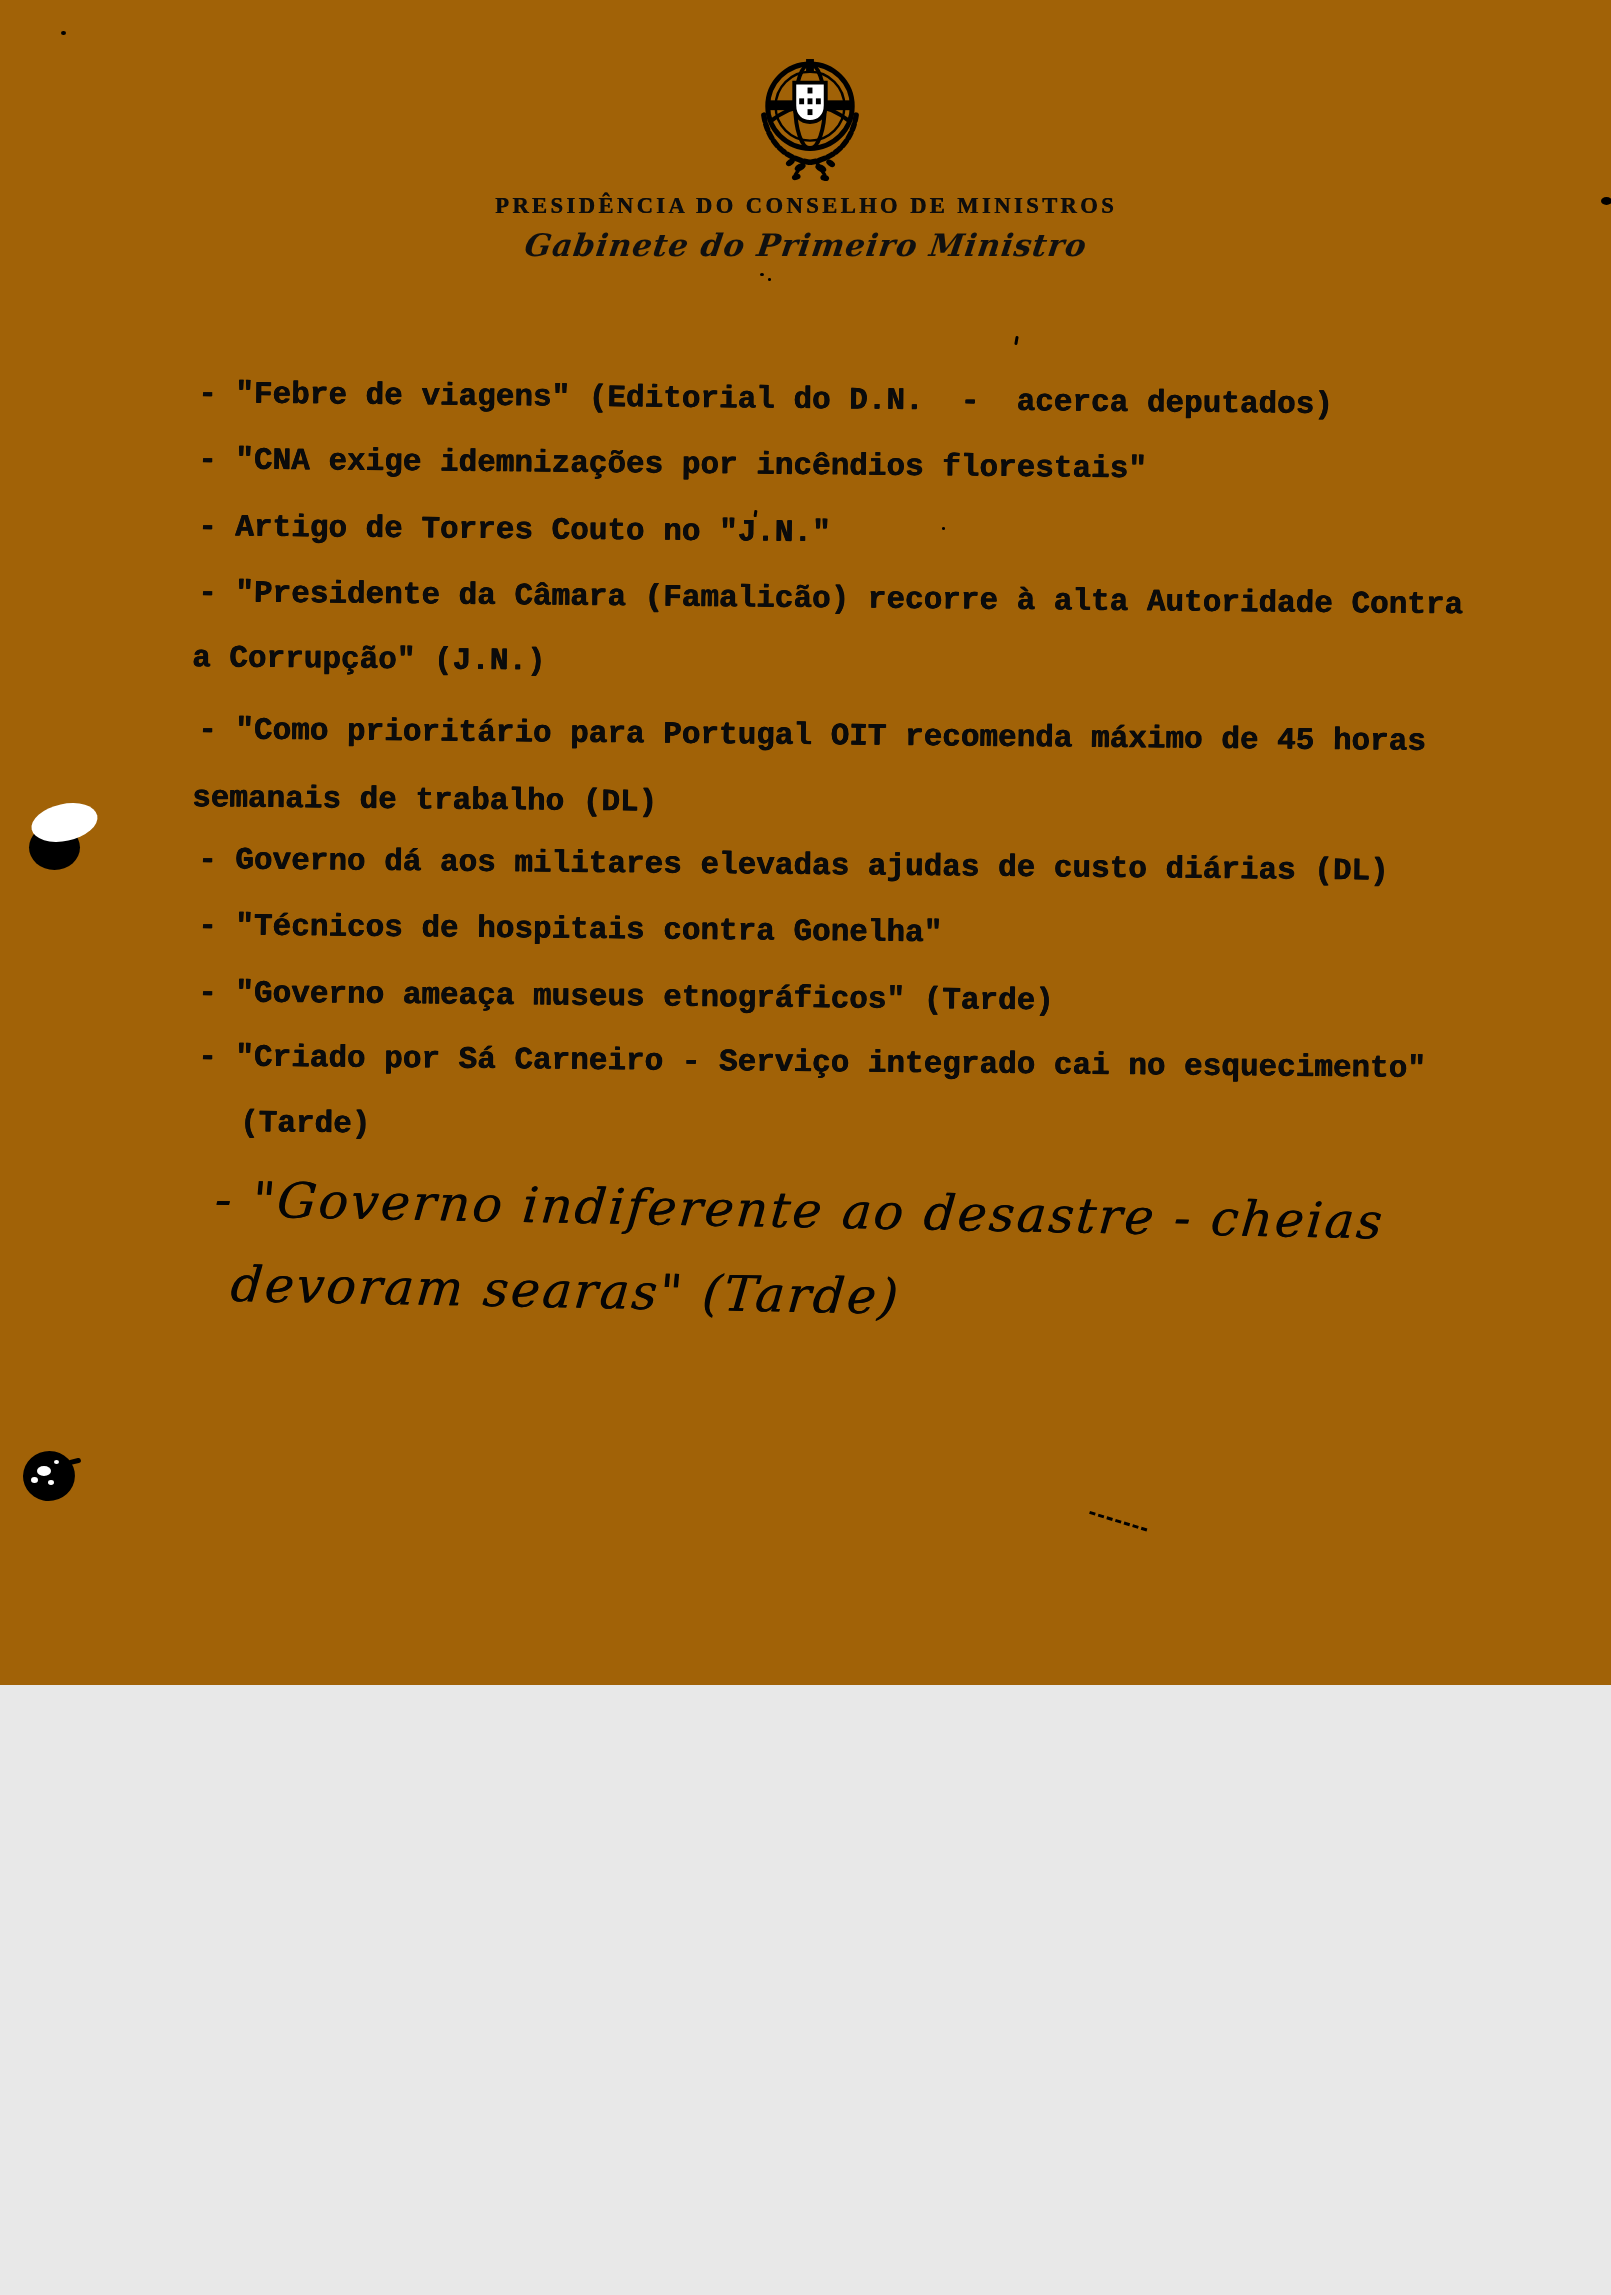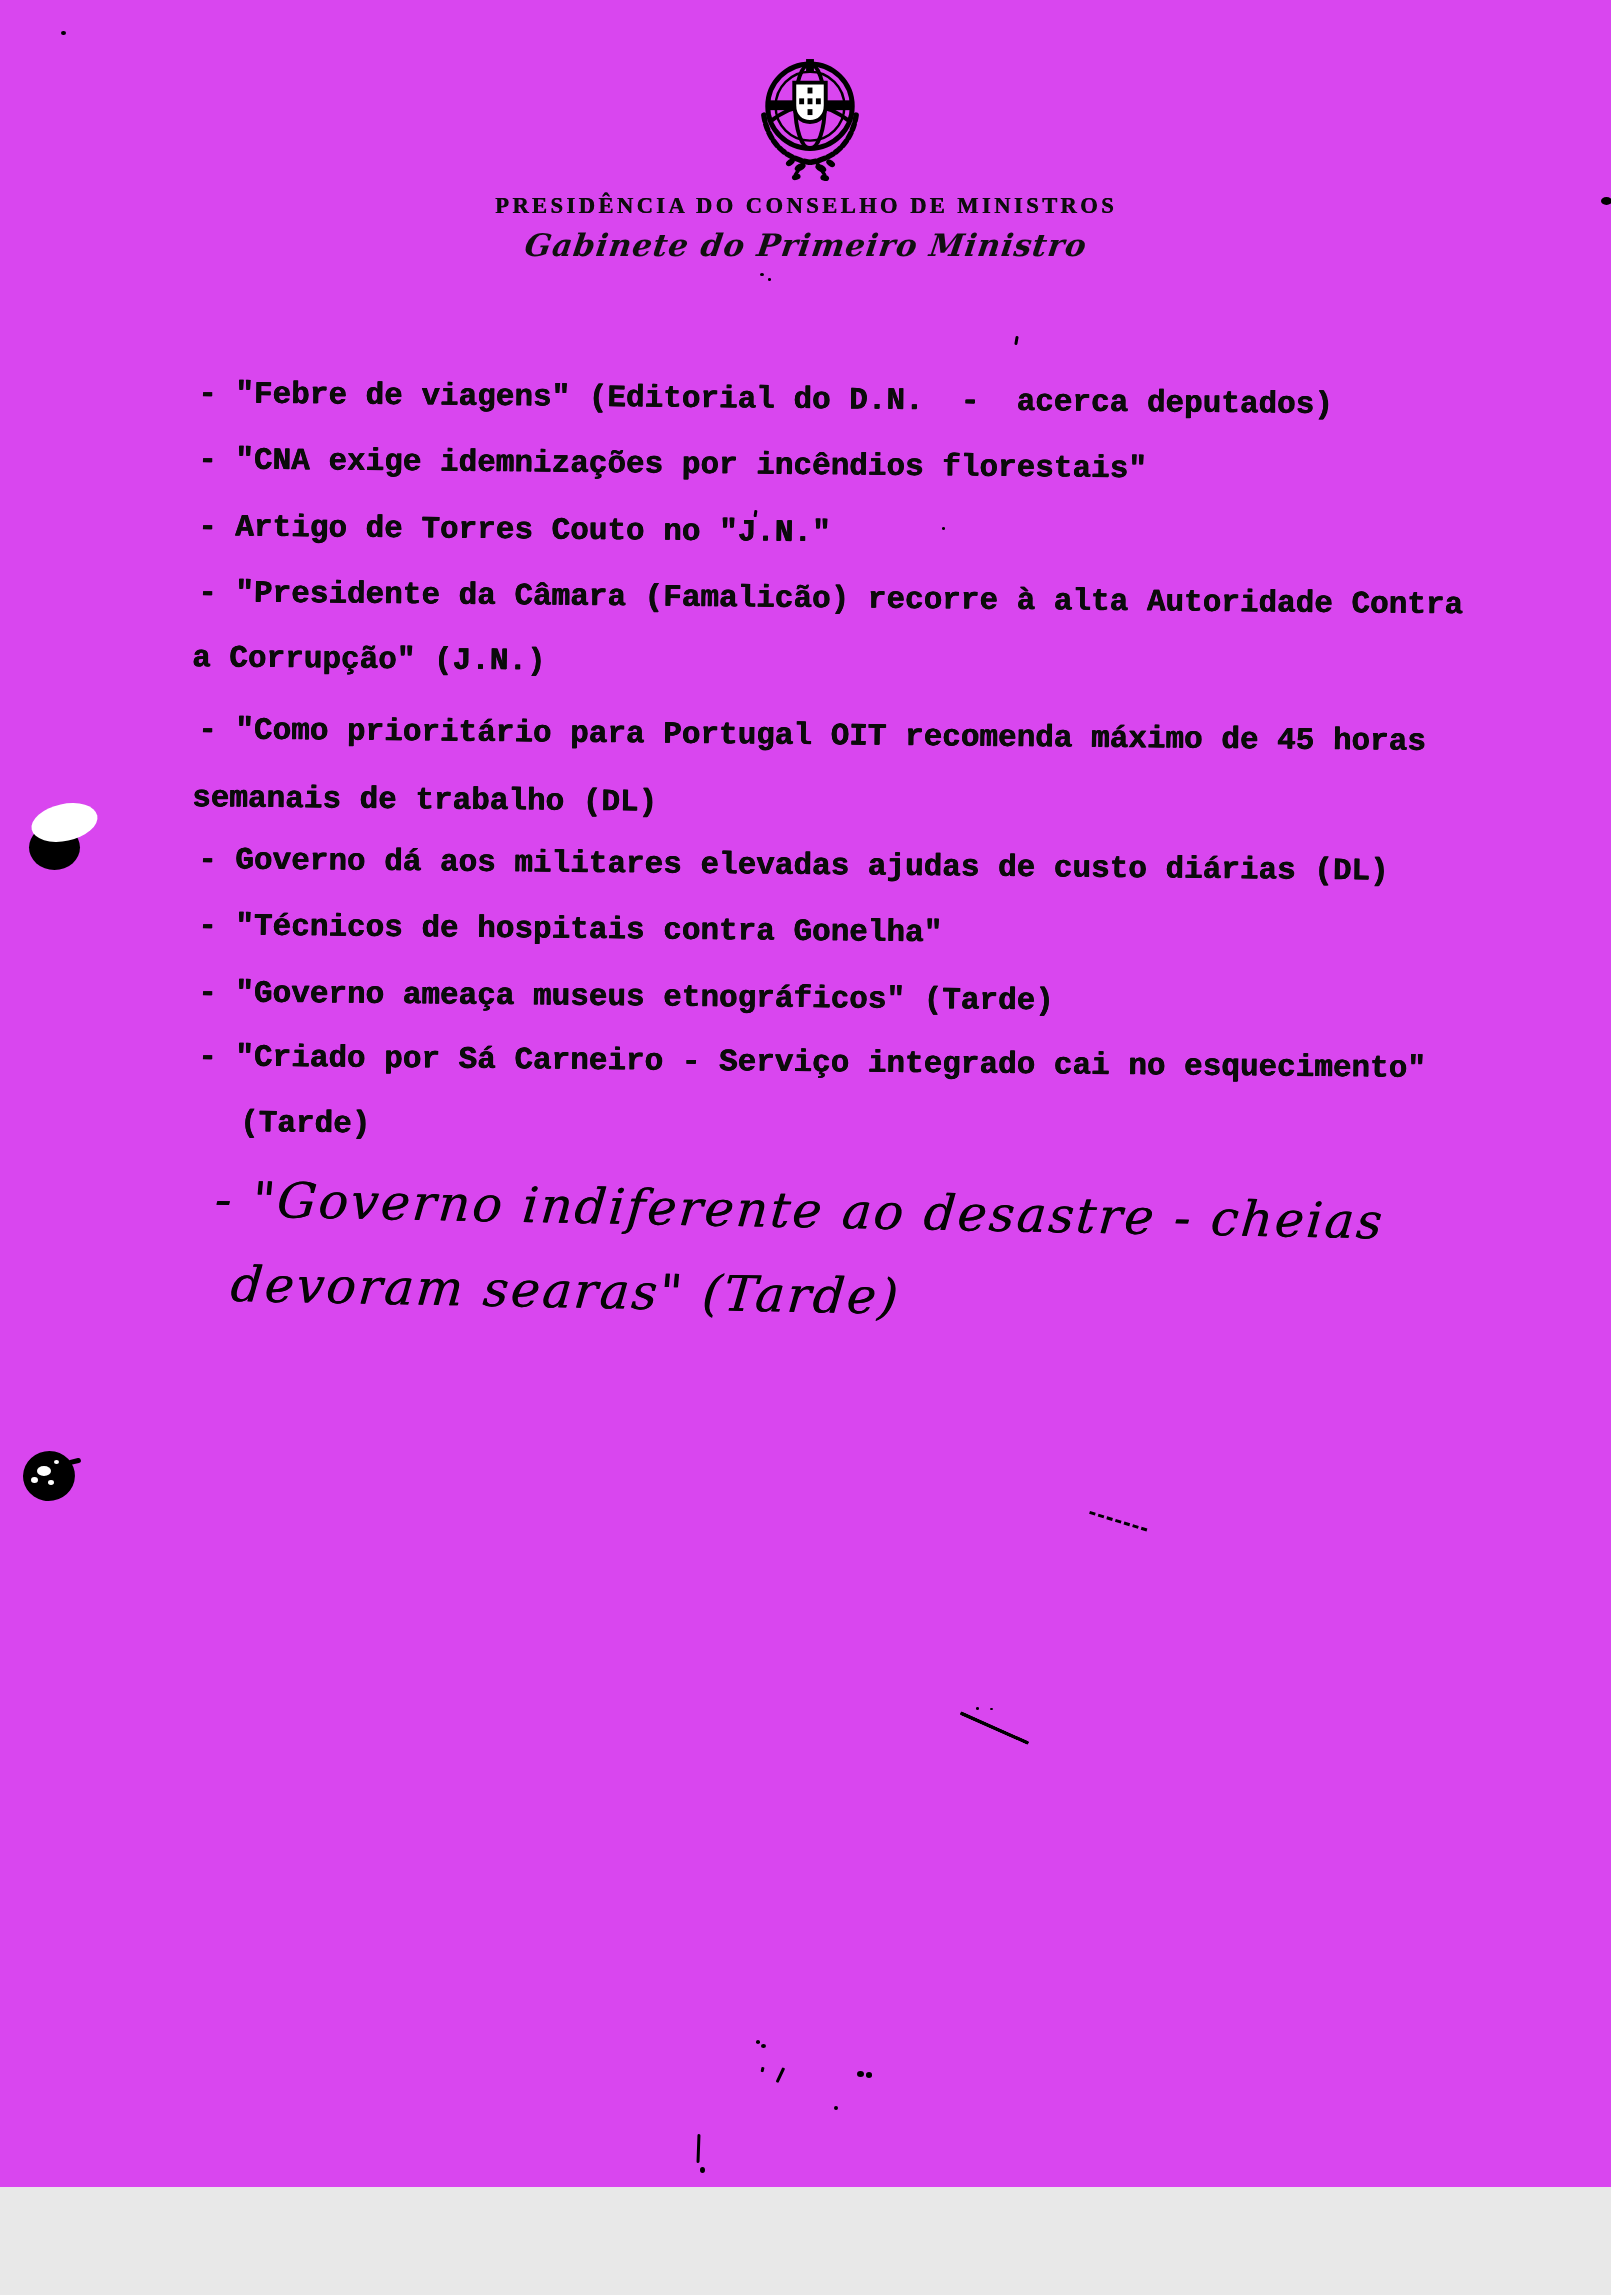--- a/index.html
+++ b/index.html
@@ -1,19 +1,19 @@
 <!DOCTYPE html>
 <html style="font-size:7.9px"><head>
 <meta charset="utf-8">
 <style>
   html,body{margin:0;padding:0;background:#e8e8e8;}
   .page{
     position:relative;
-    width:1612px;height:2187px;
-    background:#d946ef;
+    width:1612px;height:1685px;
+    background:#a16207;
     overflow:hidden;
     font-family:"Liberation Sans", sans-serif;
     color:#0a0a0a;
   }
   
   .crest{position:absolute;left:753px;top:57px;width:114px;height:124px;}
   .org-title{
     position:absolute;left:0;right:0;top:193px;
     text-align:center;
     font-family:"Liberation Serif", serif;

